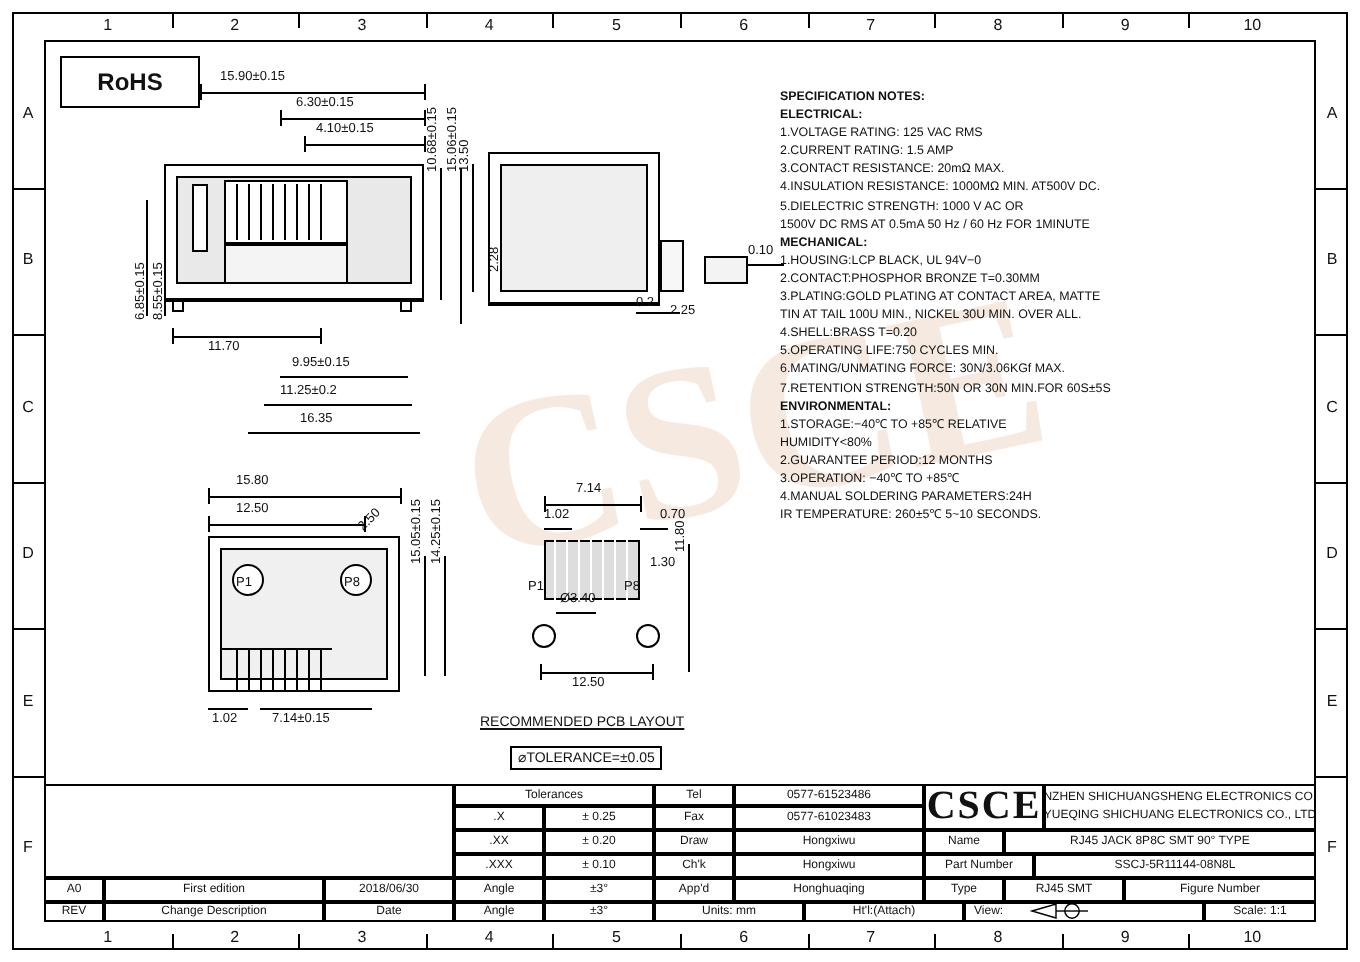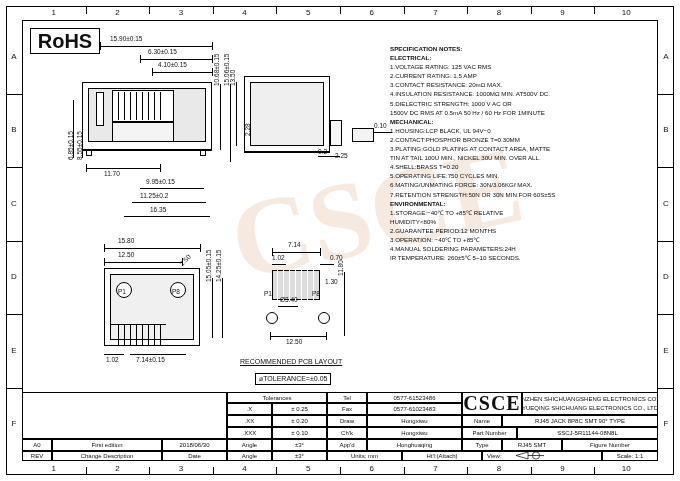--- a/index.html
+++ b/index.html
@@ -13,21 +13,21 @@
   .colnum{position:absolute;font-size:8px;text-align:center;width:20px;}
   .rownum{position:absolute;font-size:8px;text-align:center;width:12px;}
 
   .tick{position:absolute;background:#000;}
 
   
   .t{position:absolute;font-size:6.5px;white-space:nowrap;letter-spacing:0;}
   .t7{position:absolute;font-size:7px;white-space:nowrap;}
 
   .rohs{position:absolute;left:30px;top:28px;width:68px;height:24px;border:1.5px solid #000;
-        font-weight:bold;font-size:20px;display:flex;align-items:center;justify-content:center;letter-spacing:0px;}
+        font-weight:bold;font-size:12px;display:flex;align-items:center;justify-content:center;letter-spacing:0px;}
 
   .spec{position:absolute;left:390px;top:44px;width:260px;font-size:6.2px;line-height:9.1px;}
   .spec div{white-space:nowrap;}
   .spec .hd{font-weight:bold;}
   .lnv{position:absolute;background:#000;width:1px;}
   .lnh{position:absolute;background:#000;height:1px;}
   .box{position:absolute;border:1px solid #000;box-sizing:border-box;}
   .circ{position:absolute;border:1px solid #000;border-radius:50%;box-sizing:border-box;}
 
   .wm{position:absolute;left:230px;top:150px;font-size:110px;color:#f0d9c8;opacity:.55;

